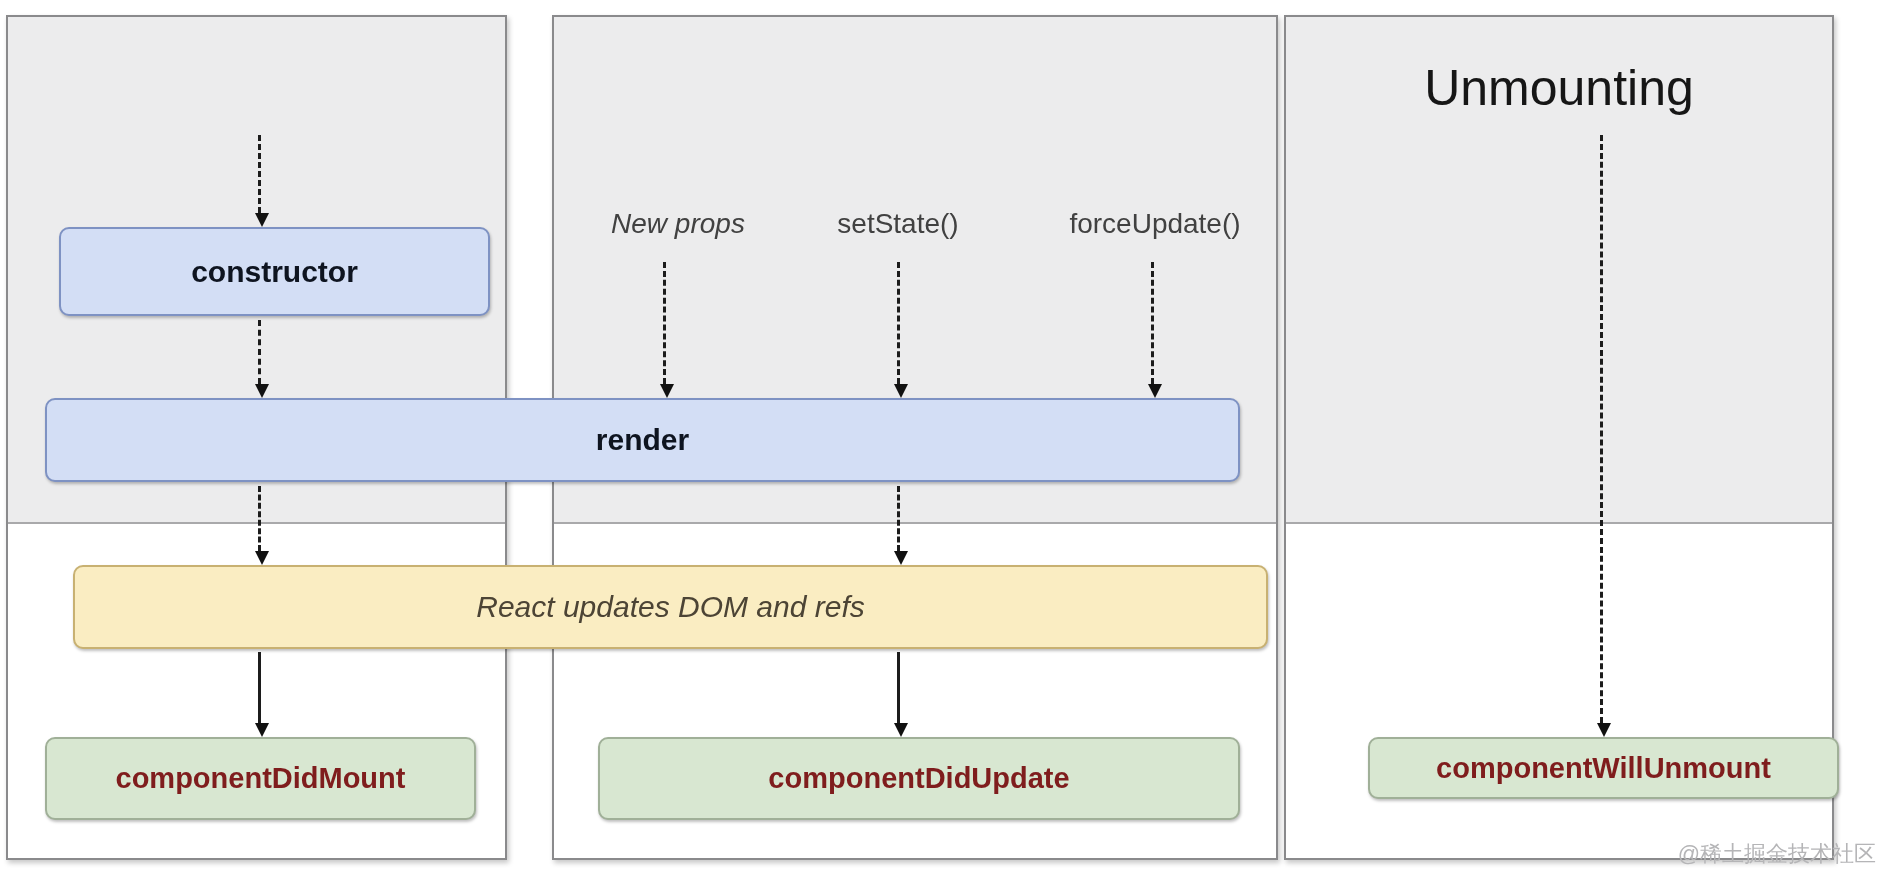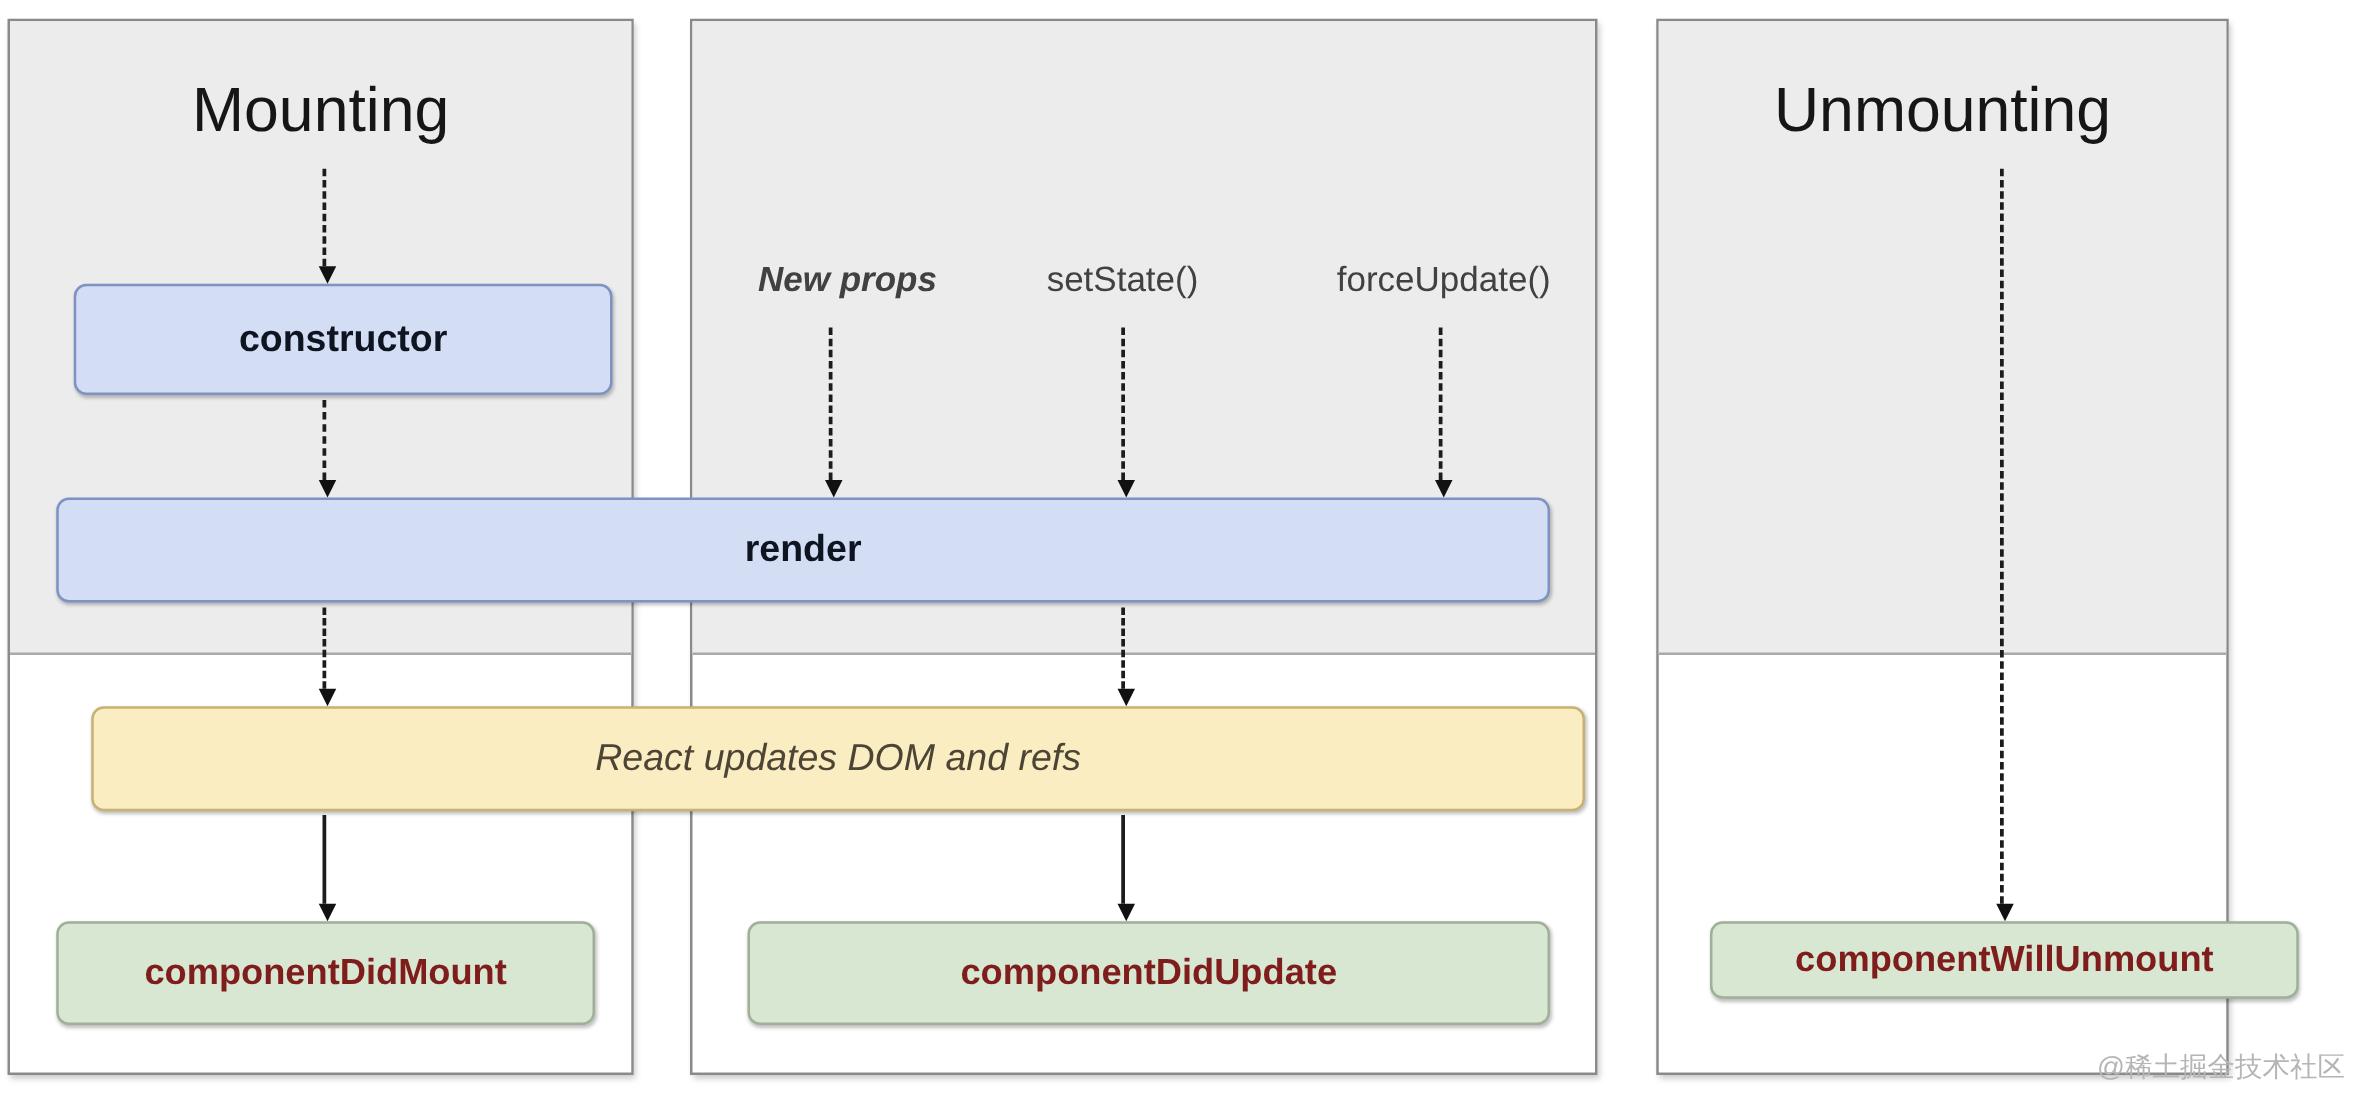--- a/index.html
+++ b/index.html
@@ -76,33 +76,32 @@
     z-index:9;
   }
 </style>
 </head>
 <body>
 
 <div id="stage">
 
   <div class="panel" style="left:6px;width:501px;">
     <div class="panel-phase-top"></div>
-    <div class="panel-title">Mounting</div>
   </div>
 
   <div class="panel" style="left:552px;width:726px;">
     <div class="panel-phase-top"></div>
   </div>
 
-  <div class="panel" style="left:1325px;width:458px;">
+  <div class="panel" style="left:1284px;width:550px;">
     <div class="panel-phase-top"></div>
     <div class="panel-title">Unmounting</div>
   </div>
 
-  <div class="trigger-label italic" style="left:678px;font-weight:bold;">New props</div>
+  <div class="trigger-label italic" style="left:678px;">New props</div>
   <div class="trigger-label" style="left:898px;">setState()</div>
   <div class="trigger-label" style="left:1155px;">forceUpdate()</div>
 
   <div class="box box-blue" style="left:59px;top:227px;width:431px;height:89px;">constructor</div>
 
   <div class="box box-blue" style="left:45px;top:398px;width:1195px;height:84px;">render</div>
 
   <div class="box box-yellow" style="left:45px;top:565px;width:1195px;height:84px;">React updates DOM and refs</div>
 
   <div class="box box-green" style="left:45px;top:737px;width:431px;height:83px;">componentDidMount</div>

